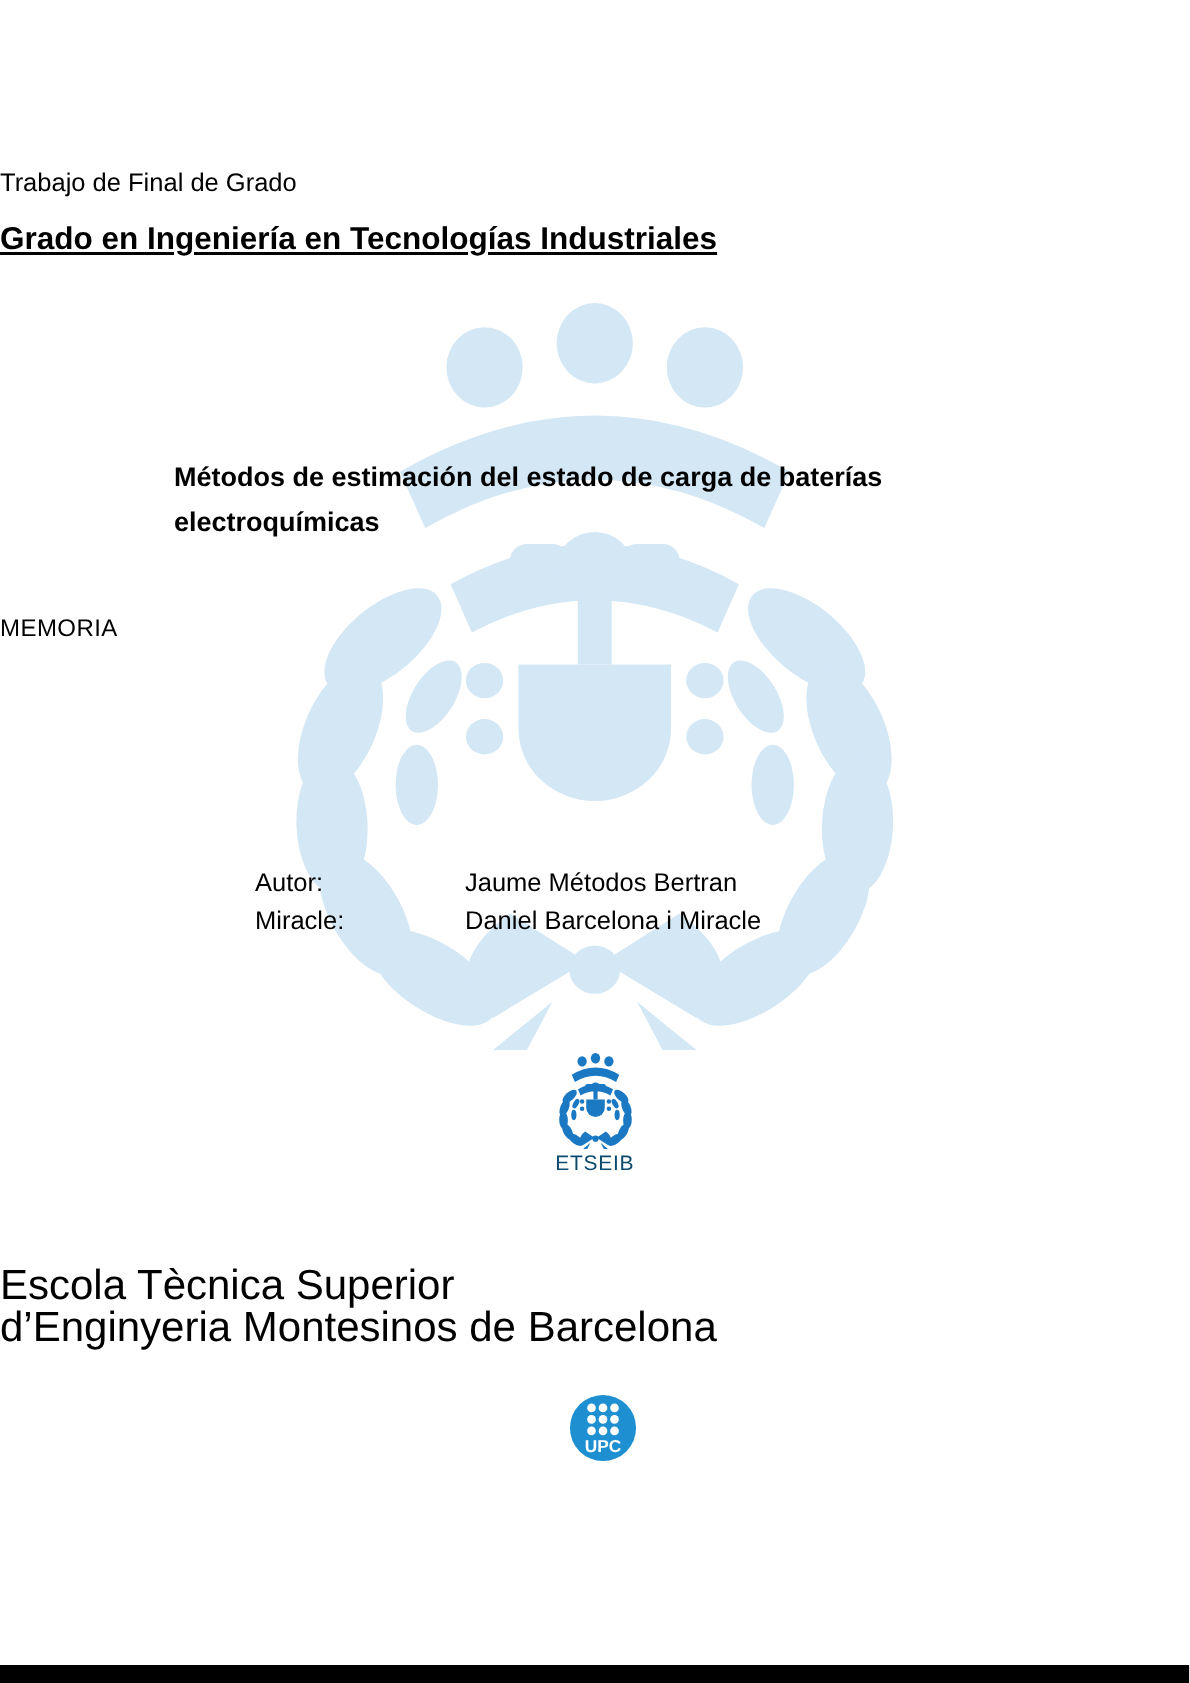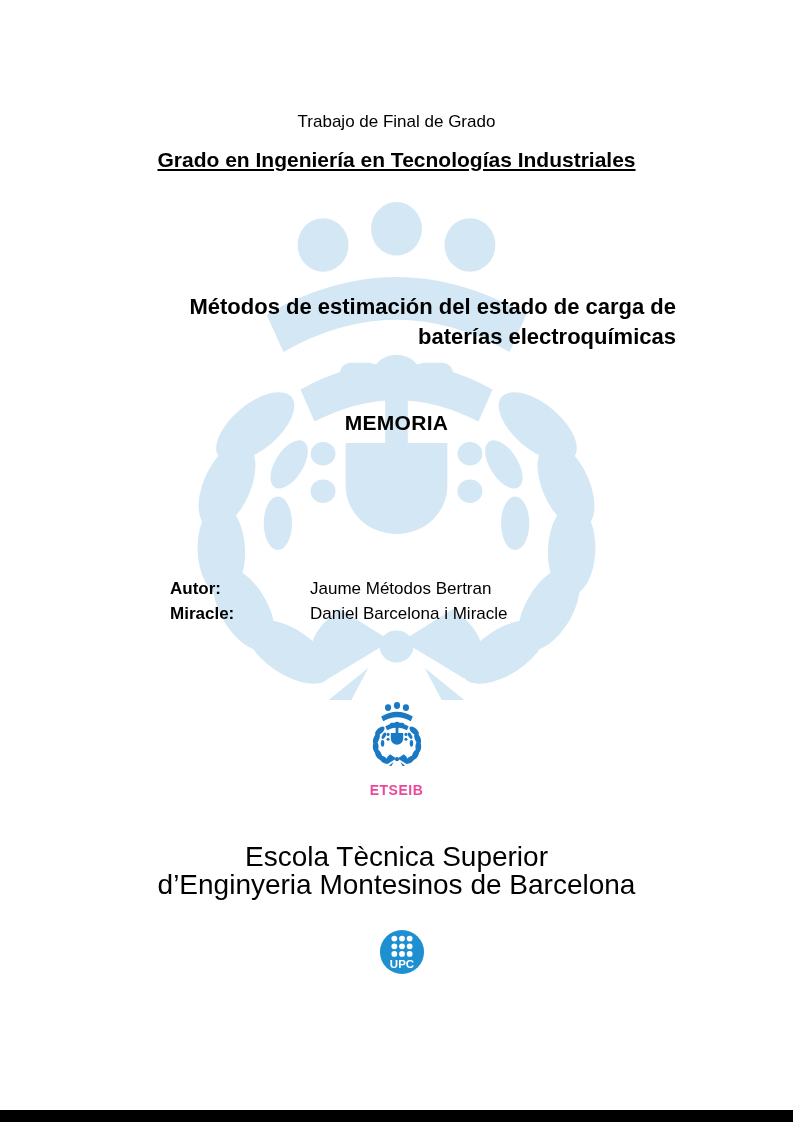--- a/index.html
+++ b/index.html
@@ -4,43 +4,43 @@
 <style>
   html,body{margin:0;padding:0;background:#ffffff;}
   .page{
     position:relative;
     width:793px;height:1122px;
     background:#ffffff;
     overflow:hidden;
     font-family:"Liberation Sans","DejaVu Sans",sans-serif;
     color:#000000;
   }
-  .centered{position:absolute;left:0;width:793px;text-align:center;}
+  .centered{position:absolute;left:0;width:793px;}
   .kicker{top:112px;font-size:17px;}
   .degree{top:148px;font-size:21px;font-weight:bold;text-decoration:underline;}
   .thesis-title{
-    position:absolute;top:292px;left:116px;width:560px;
-    text-align:right;font-size:22px;font-weight:bold;line-height:30px;
+    position:absolute;top:303px;left:116px;width:560px;
+    text-align:left;font-size:18px;font-weight:bold;line-height:30px;
   }
-  .doc-type{top:411px;font-size:21px;font-weight:bold;letter-spacing:.3px;}
+  .doc-type{top:411px;font-size:16px;font-weight:normal;letter-spacing:.3px;}
   .credits{position:absolute;left:170px;top:576px;font-size:17px;line-height:25px;}
   .credit-row{display:flex;}
-  .credit-label{width:140px;font-weight:bold;}
+  .credit-label{width:140px;font-weight:normal;}
   .credit-value{white-space:nowrap;}
   .watermark{
     position:absolute;left:114px;top:186px;width:565px;height:514px;
     pointer-events:none;
   }
   .etseib-logo{
     position:absolute;left:0;top:700px;width:793px;
     text-align:center;
   }
   .etseib-caption{
-    font-size:14px;font-weight:bold;color:#ec4899;letter-spacing:.5px;
-    margin-top:16px;
+    font-size:14px;font-weight:normal;color:#0c4a6e;letter-spacing:.5px;
+    margin-top:1px;
   }
   .school-name{top:843px;font-size:28px;line-height:28px;}
   .upc-logo{position:absolute;left:379px;top:929px;width:46px;height:46px;}
   .bottom-bar{position:absolute;left:0;bottom:0;width:793px;height:12px;background:#000000;}
   svg{display:block;margin:0 auto;}
 </style>
 </head>
 <body>
 
 <div class="page">

